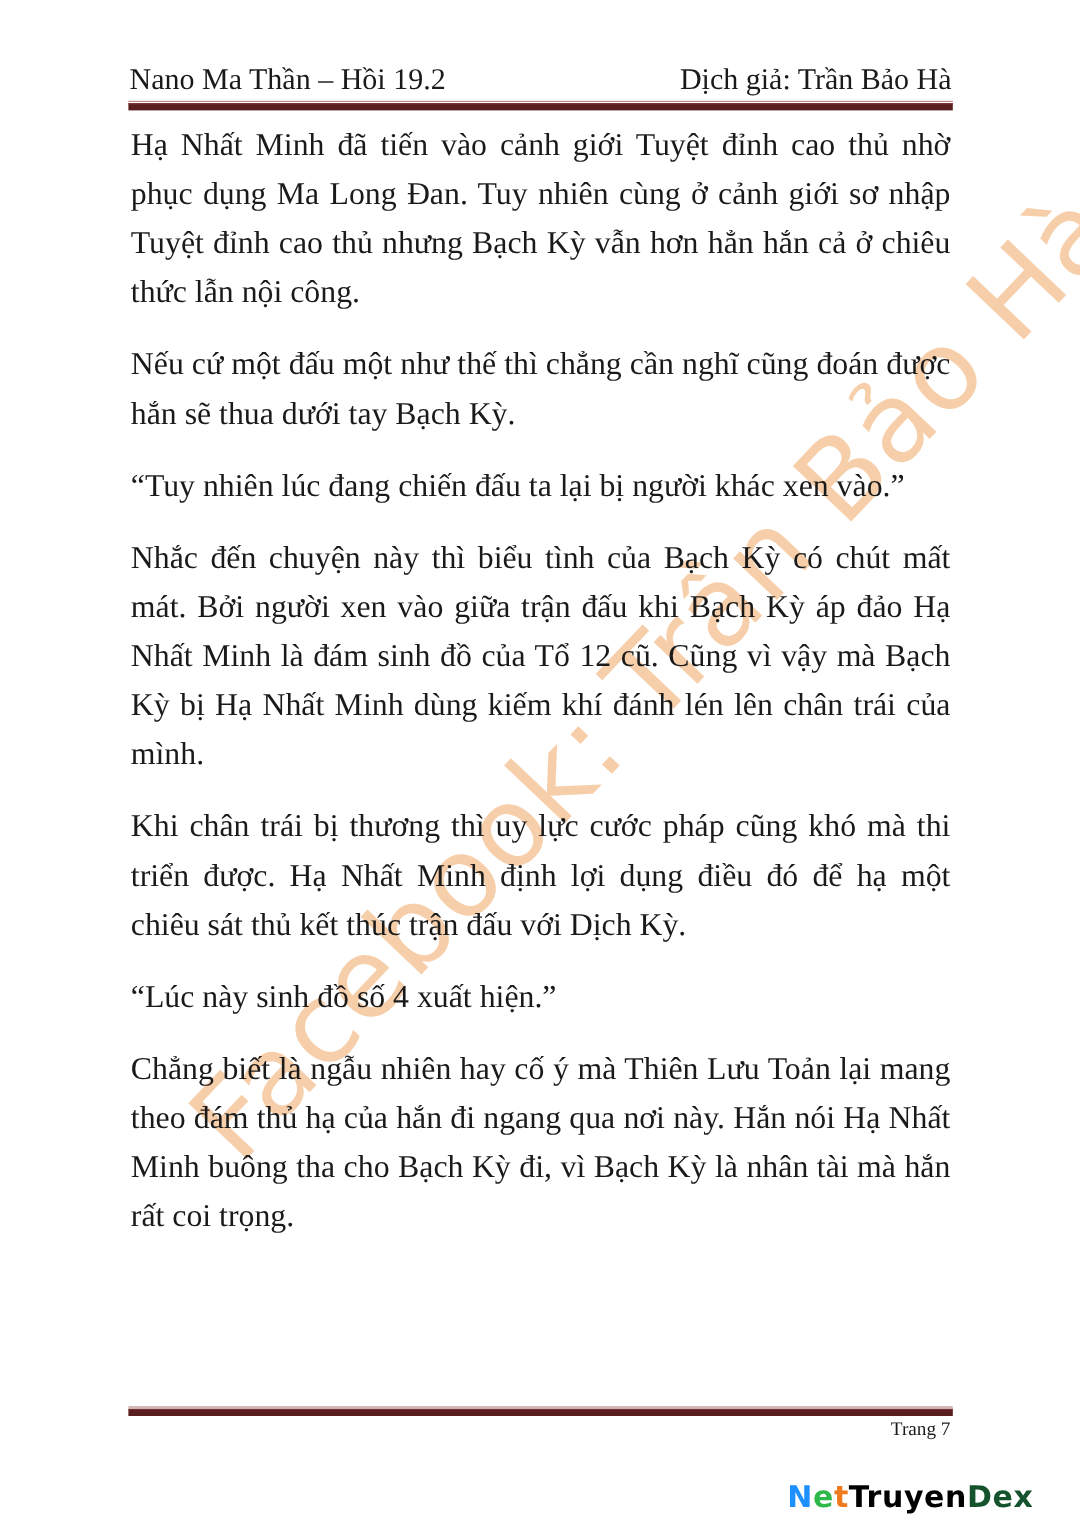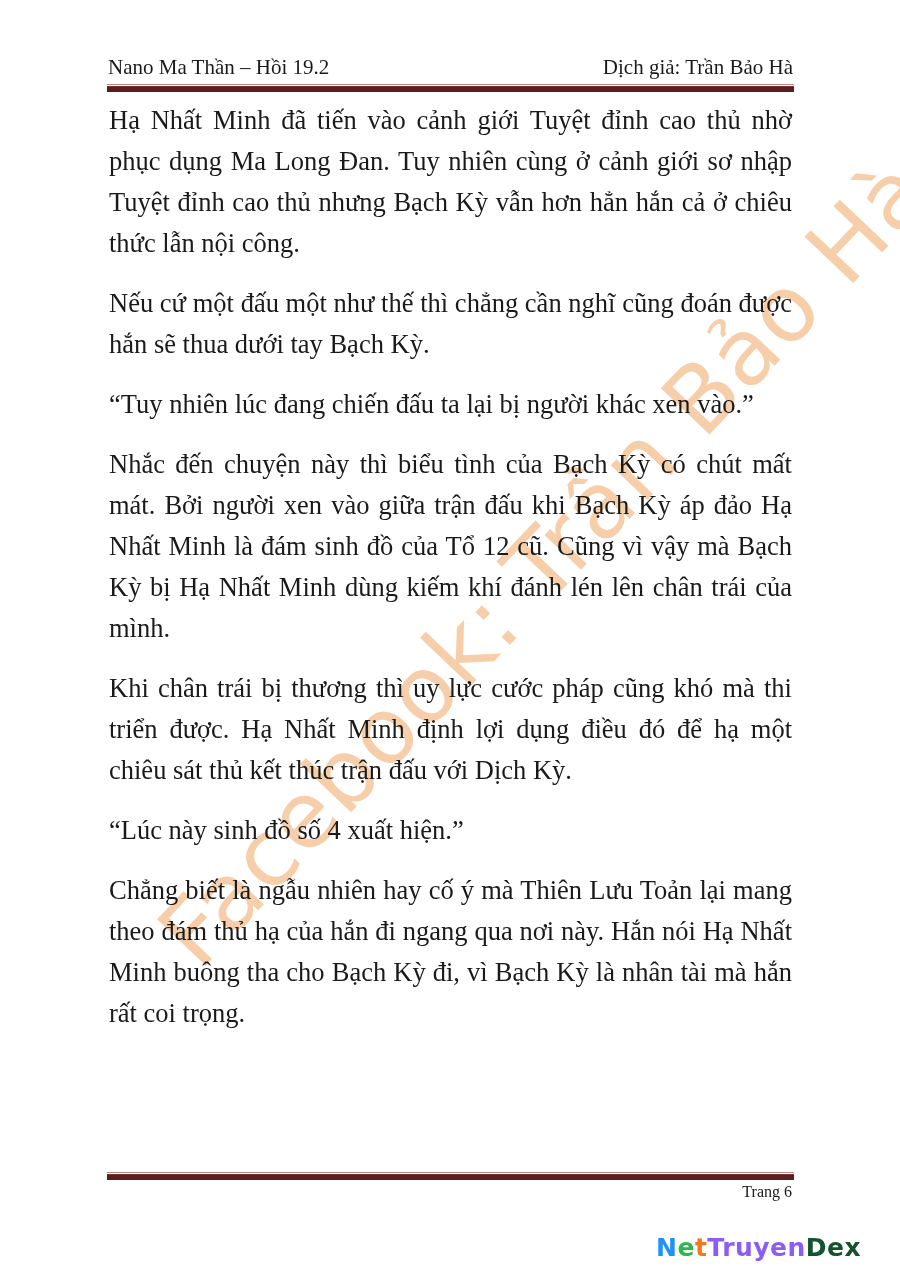--- a/index.html
+++ b/index.html
@@ -14,21 +14,21 @@
       overflow: hidden;
       font-family: "Liberation Serif", "DejaVu Serif", serif;
       color: #1a1a1a;
     }
     .page-header {
       position: absolute;
       left: 108px;
       top: 52px;
       width: 685px;
       height: 30px;
-      font-size: 21px;
+      font-size: 25px;
       line-height: 30px;
     }
     .page-header .left { position: absolute; left: 0; top: 0; }
     .page-header .right { position: absolute; right: 0; top: 0; margin-left: 11px; }
     .rule {
       position: absolute;
       left: 107px;
       width: 687px;
       height: 8px;
     }
@@ -117,17 +117,17 @@
   <p>Khi chân trái bị thương thì uy lực cước pháp cũng khó mà thi triển được. Hạ Nhất Minh định lợi dụng điều đó để hạ một chiêu sát thủ kết thúc trận đấu với Dịch Kỳ.</p>
   <p>“Lúc này sinh đồ số 4 xuất hiện.”</p>
   <p>Chẳng biết là ngẫu nhiên hay cố ý mà Thiên Lưu Toản lại mang theo đám thủ hạ của hắn đi ngang qua nơi này. Hắn nói Hạ Nhất Minh buông tha cho Bạch Kỳ đi, vì Bạch Kỳ là nhân tài mà hắn rất coi trọng.</p>
 </div>
 
 <div class="rule footer-rule">
   <div class="thin"></div>
   <div class="thick"></div>
 </div>
 
-<div class="page-number">Trang 6</div>
+<div class="page-number">Trang 7</div>
 
 <div class="site-logo">
-  <span style="color: rgb(30, 144, 255);">N</span><span style="color: rgb(47, 184, 74);">e</span><span style="color: rgb(240, 122, 30);">t</span><span style="color: #8b5cf6;">Truyen</span><span style="color: #14532d;">Dex</span>
+  <span style="color: rgb(30, 144, 255);">N</span><span style="color: rgb(47, 184, 74);">e</span><span style="color: rgb(240, 122, 30);">t</span><span style="color: #000000;">Truyen</span><span style="color: #14532d;">Dex</span>
 </div>
 
 </body></html>

